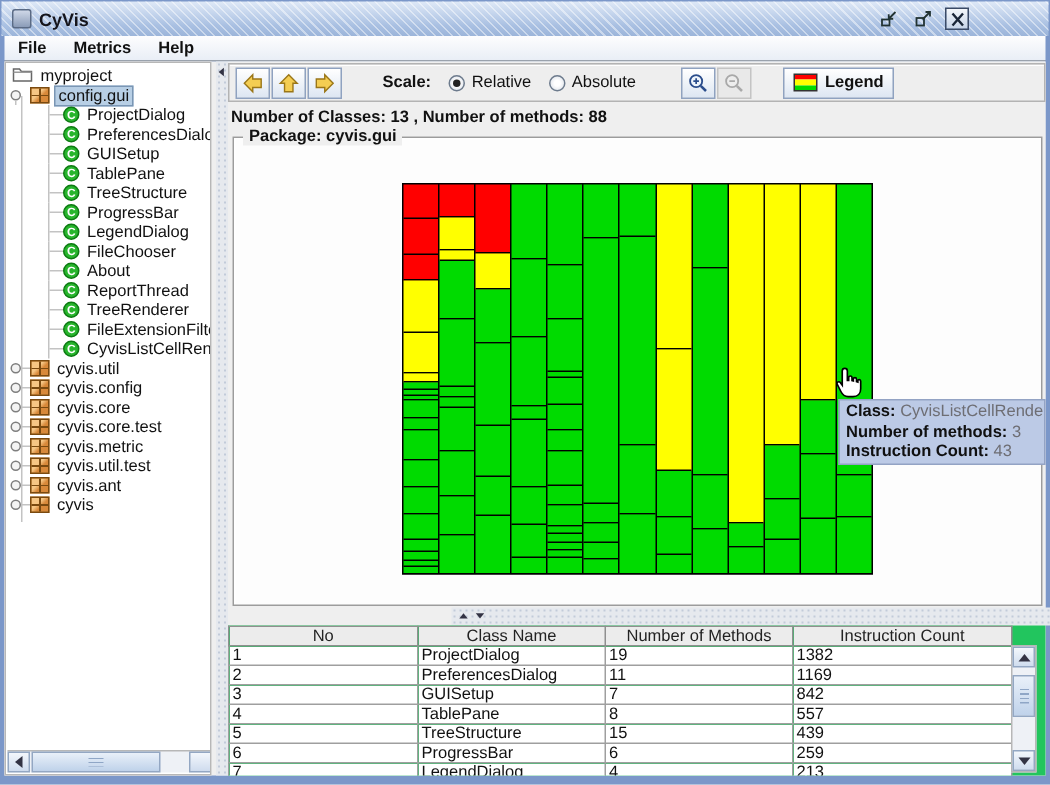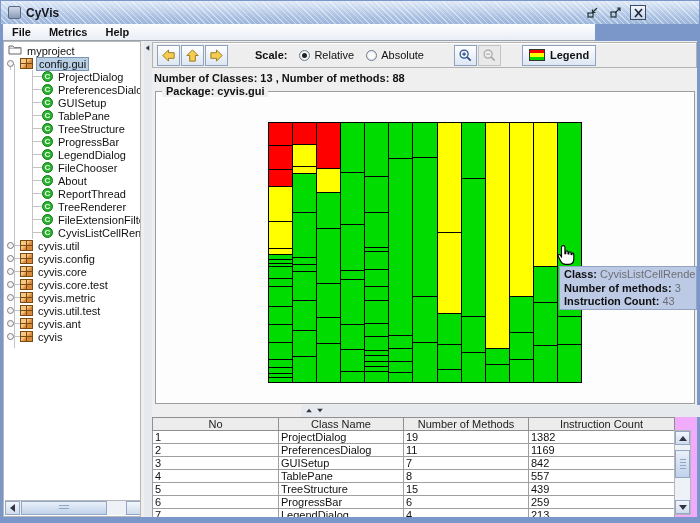--- a/index.html
+++ b/index.html
@@ -11,21 +11,21 @@
     background:linear-gradient(#dfe9f7,#a9c0e2 70%,#9cb5da);
     background-image:repeating-linear-gradient(45deg, rgba(255,255,255,.45) 0 1px, rgba(0,0,0,0) 1px 4px),
                      linear-gradient(#dfe9f7,#a9c0e2 70%,#9cb5da);
     display:flex; align-items:center; }
   .app-icon { width:13px; height:13px; margin-left:7px; background:linear-gradient(#cfd8e8,#8b9cb8); border:1px solid #5a6a84; border-radius:2px; }
   .title-text { font-weight:bold; font-size:12px; margin-left:5px; color:#15151c; }
   .win-btns { position:absolute; left:583px; top:4px; display:flex; gap:7px; }
   .win-btn { width:16px; height:15px; display:flex; align-items:center; justify-content:center; background:transparent; }
   .win-btn.close { border:1px solid #3a4a66; background:linear-gradient(#f4f7fb,#c6d4e8); }
 
-  .menubar { position:absolute; left:3px; top:24px; width:592px; height:17px;
+  .menubar { position:absolute; left:3px; top:24px; width:694px; height:17px;
     background:linear-gradient(#fdfdfe,#e9eef6); border-bottom:1px solid #9aa2ad; display:flex; align-items:flex-end; }
   .menu-item { font-weight:bold; padding:0 9px; height:100%; display:flex; align-items:center; }
 
   .content { position:absolute; left:3px; top:41px; width:694px; height:476px; background:#efefef; }
 
   
   .tree-panel { position:absolute; left:0; top:0; width:138px; height:476px; background:#fff; border:1px solid #b7b7b7; overflow:hidden; }
   .tree-rows { position:absolute; left:0; top:2px; width:200px; }
   .tree-row { height:13px; display:flex; align-items:center; white-space:nowrap; }
   .tree-row .lbl { padding:0 2px; }
@@ -85,21 +85,21 @@
   .pkg-panel { position:absolute; left:3px; top:50px; width:540px; height:313px; background:#fdfdfd; border:1px solid #9c9c9c; box-shadow:inset 1px 1px 0 #fff; }
   .pkg-title { position:absolute; left:6px; top:-7px; background:#efefef; padding:0 4px; font-weight:bold; }
 
   .treemap { position:absolute; left:112px; top:30px; width:314px; height:261px; border:1px solid #000; display:flex; background:#000; }
   .tm-col { flex:1 1 0; display:flex; flex-direction:column; border-right:1px solid #000; }
   .tm-col:last-child { border-right:none; }
   .tm-block { border-bottom:1px solid #000; }
   .tm-block:last-child { border-bottom:none; }
 
   
-  .table-wrap { position:absolute; left:0; top:376px; width:545px; height:100px; background:#f0abfc; overflow:hidden; }
+  .table-wrap { position:absolute; left:0; top:376px; width:545px; height:100px; background:#22c55e; overflow:hidden; }
   table.metrics { border-collapse:collapse; table-layout:fixed; width:522px; }
   table.metrics th { height:13px; font-weight:normal; color:#222; background:#ececec; border:1px solid #8f8f8f; text-align:center; overflow:hidden; white-space:nowrap; }
   table.metrics td { height:12px; border:1px solid #9f9f9f; padding:0 0 0 2px; overflow:hidden; white-space:nowrap; background:#fff; }
   .tb-vscroll { position:absolute; left:522px; top:13px; width:17px; height:85px; background:#eef1f6; border:1px solid #b7b7b7; }
 
   .tooltip { position:absolute; left:559px; top:266px; width:138px; height:44px; background:#bccae6; border:1px solid #93a3c4; padding:1px 0 0 4px; overflow:hidden; line-height:13.5px; white-space:nowrap; z-index:40; }
   .tooltip b { font-weight:bold; color:#101010; }
   .tooltip .val { color:#6e6e74; }
   .cursor { position:absolute; left:557px; top:244px; z-index:50; }
 </style>

